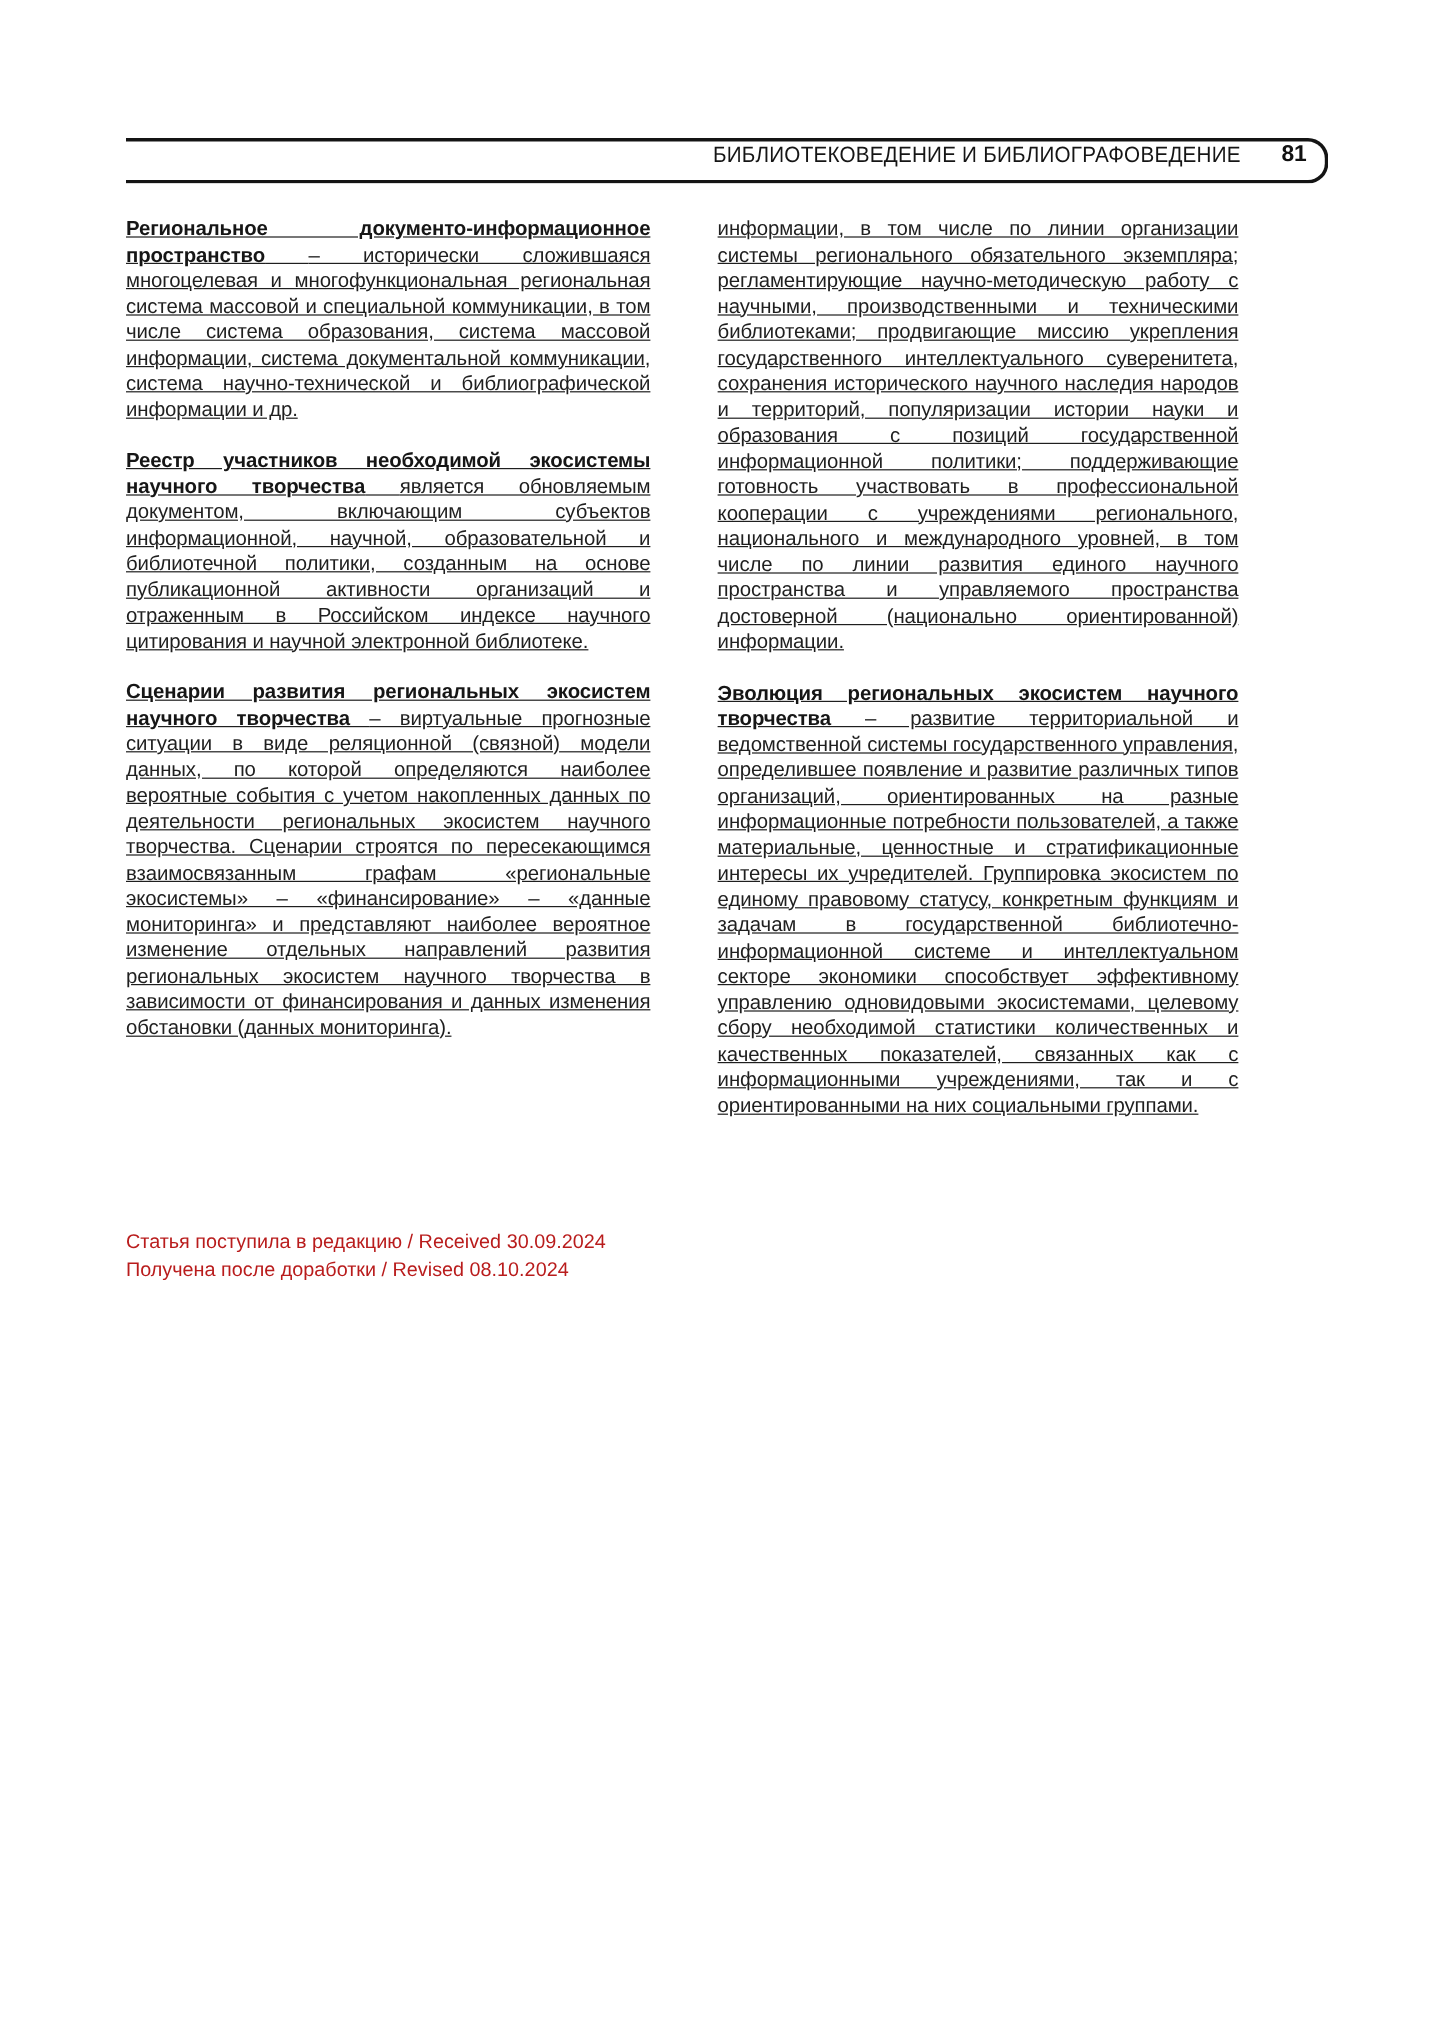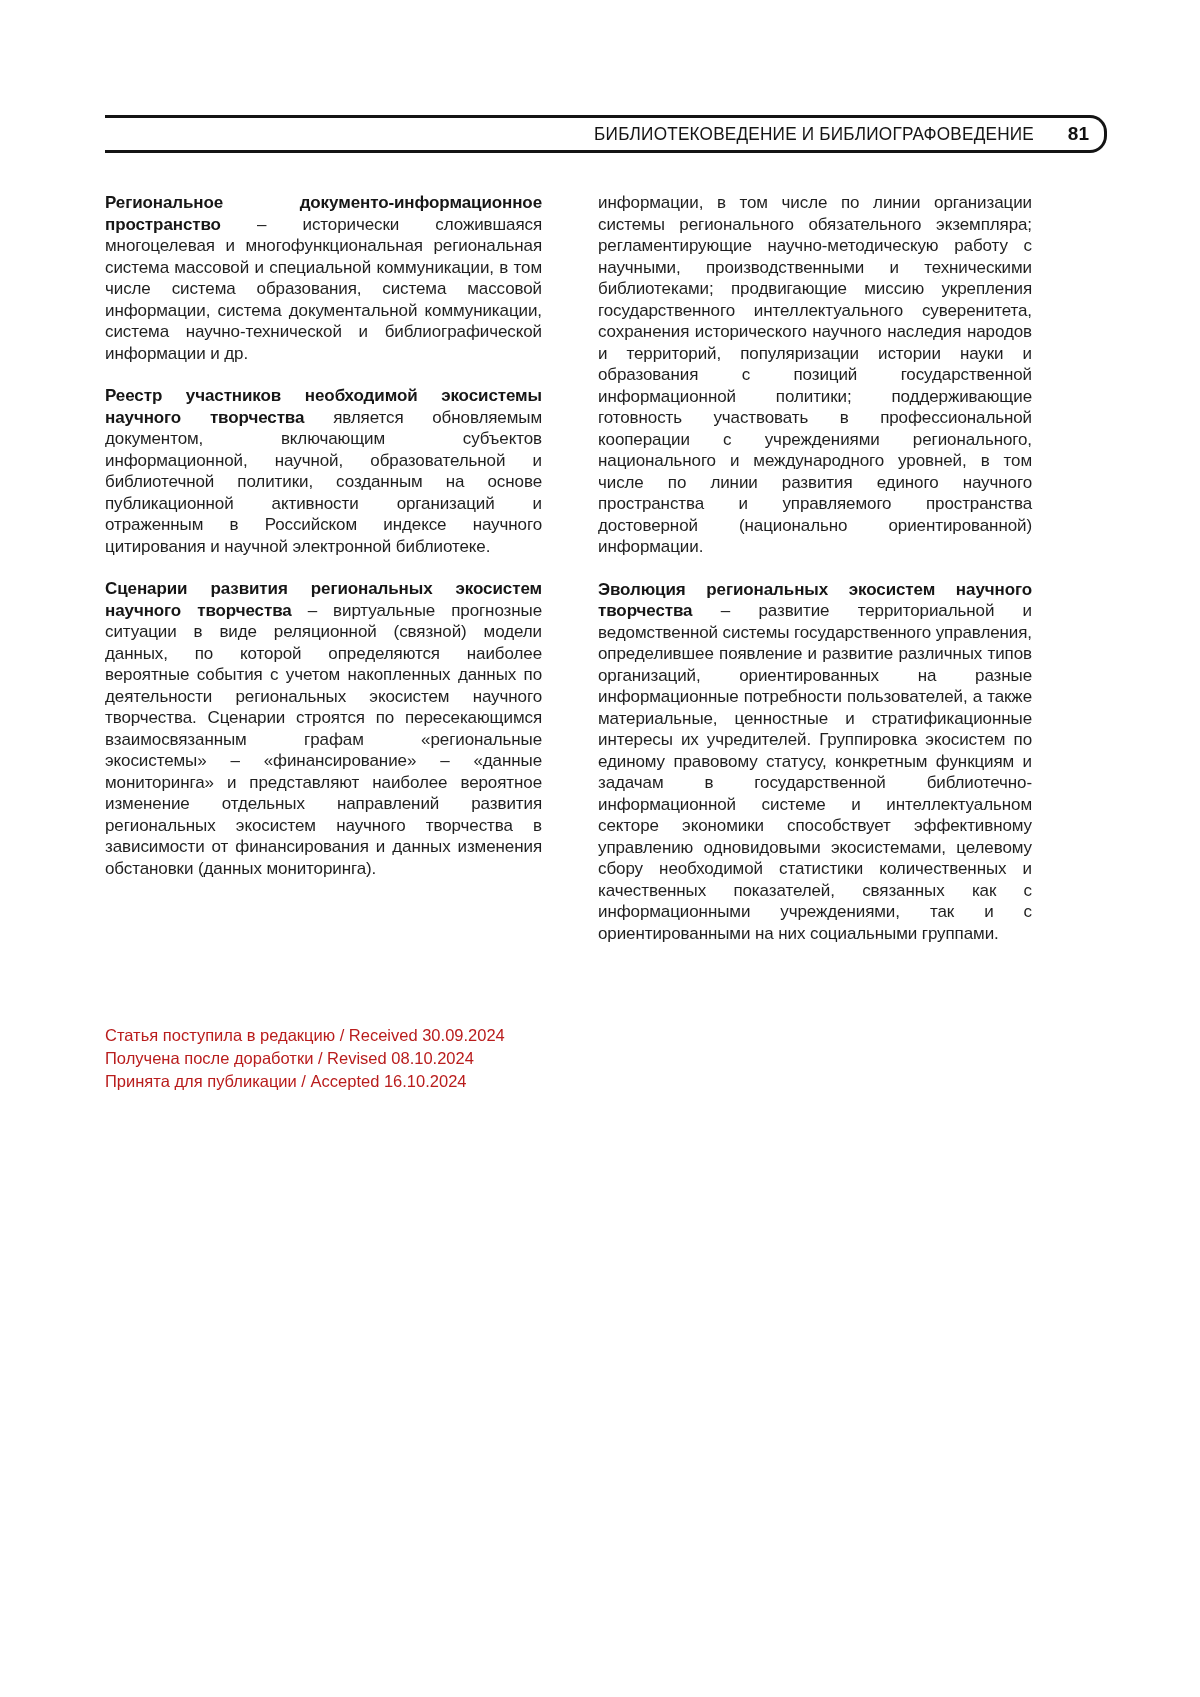--- a/index.html
+++ b/index.html
@@ -18,21 +18,20 @@
     position: absolute;
     left: 105px;
     top: 115px;
     width: 1002px;
     height: 38px;
     border-top: 3.5px solid #141414;
     border-bottom: 3.5px solid #141414;
     border-right: 3.5px solid #141414;
     border-radius: 0 17px 17px 0;
     display: flex;
-    align-items: center;
     justify-content: flex-end;
     padding-right: 15px;
   }
   .head-title {
     font-size: 18.5px;
     letter-spacing: 0.2px;
     text-transform: uppercase;
     white-space: nowrap;
     transform: scaleX(0.93);
     transform-origin: right center;
@@ -52,21 +51,21 @@
     text-align: justify;
     font-size: 17px;
     line-height: 21.5px;
     letter-spacing: -0.1px;
     color: #1f1f1f;
     hyphens: auto;
     -webkit-hyphens: auto;
   }
   .col-left  { left: 105px; width: 437px; }
   .col-right { left: 598px; width: 434px; }
-  .def { margin: 16px 0 21px 0; }
+  .def { margin: 4px 0 21px 0; text-decoration: underline; }
   .def b { font-weight: 700; color: #161616; }
 
   
   .dates {
     position: absolute;
     left: 105px;
     top: 1024px;
     font-size: 16.5px;
     line-height: 23px;
     color: #b91c1c;
@@ -106,16 +105,15 @@
     </p>
     <p class="def">
       <b>Эволюция региональных экосистем научного творчества</b>
       <span>– развитие территориальной и ведомственной системы государственного управления, определившее появление и развитие различных типов организаций, ориентированных на разные информационные потребности пользователей, а также материальные, ценностные и стратификационные интересы их учредителей. Группировка экосистем по единому правовому статусу, конкретным функциям и задачам в государственной библиотечно-информационной системе и интеллектуальном секторе экономики способствует эффективному управлению одновидовыми экосистемами, целевому сбору необходимой статистики количественных и качественных показателей, связанных как с информационными учреждениями, так и с ориентированными на них социальными группами.</span>
     </p>
   </section>
 
   <footer class="dates">
     <div>Статья поступила в редакцию / Received 30.09.2024</div>
     <div>Получена после доработки / Revised 08.10.2024</div>
-    <div>Принята для публикации / Accepted 16.10.2024</div>
   </footer>
 
 </div>
 
 </body></html>

